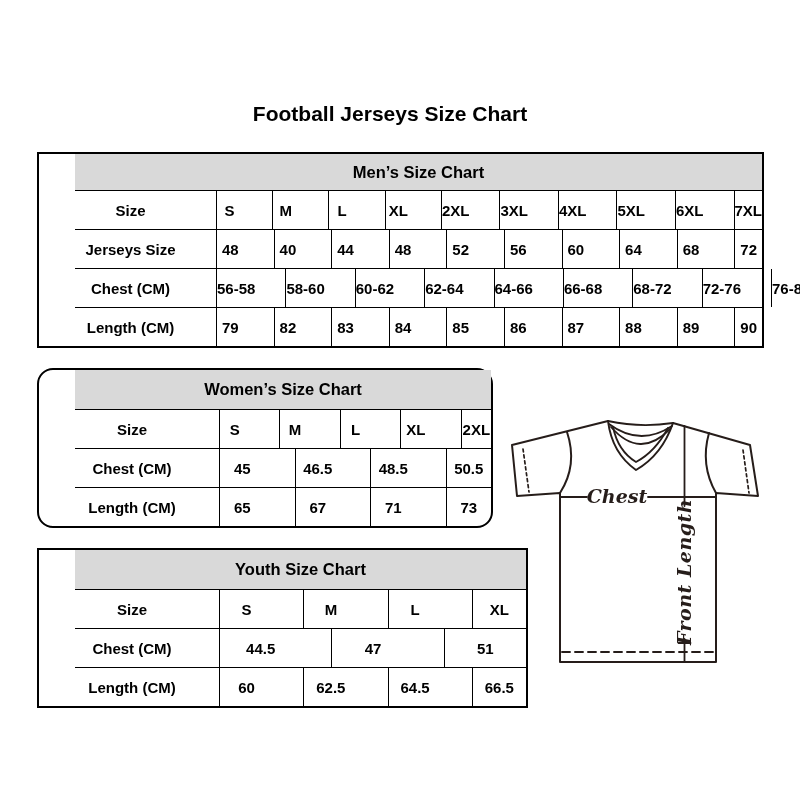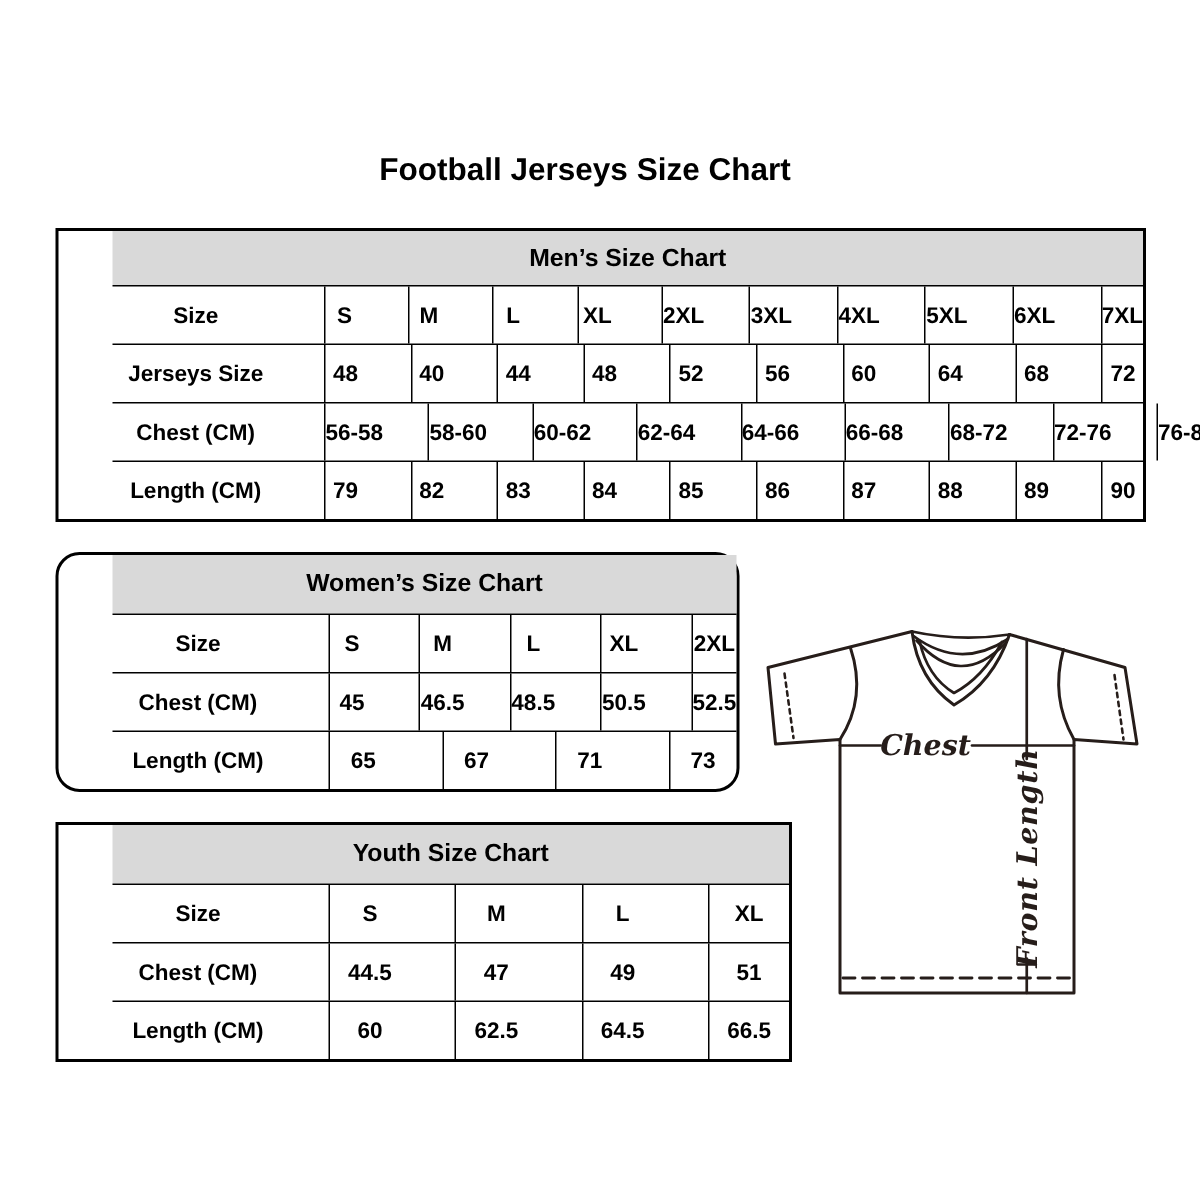--- a/index.html
+++ b/index.html
@@ -124,21 +124,20 @@
       <div class="tcell">L</div>
       <div class="tcell">XL</div>
       <div class="tcell">2XL</div>
     </div>
     <div class="trow">
       <div class="tcell label">Chest (CM)</div>
       <div class="tcell">45</div>
       <div class="tcell">46.5</div>
       <div class="tcell">48.5</div>
       <div class="tcell">50.5</div>
-      <div class="tcell">52.5</div>
     </div>
     <div class="trow">
       <div class="tcell label">Length (CM)</div>
       <div class="tcell">65</div>
       <div class="tcell">67</div>
       <div class="tcell">71</div>
       <div class="tcell">73</div>
     </div>
   </div>
 
@@ -148,21 +147,20 @@
       <div class="tcell label">Size</div>
       <div class="tcell">S</div>
       <div class="tcell">M</div>
       <div class="tcell">L</div>
       <div class="tcell">XL</div>
     </div>
     <div class="trow">
       <div class="tcell label">Chest (CM)</div>
       <div class="tcell">44.5</div>
       <div class="tcell">47</div>
-      <div class="tcell">49</div>
       <div class="tcell">51</div>
     </div>
     <div class="trow">
       <div class="tcell label">Length (CM)</div>
       <div class="tcell">60</div>
       <div class="tcell">62.5</div>
       <div class="tcell">64.5</div>
       <div class="tcell">66.5</div>
     </div>
   </div>

